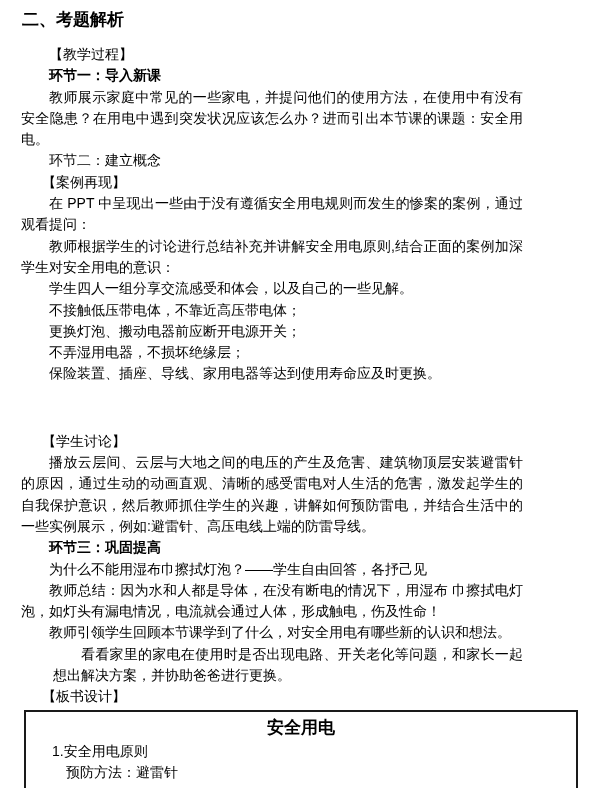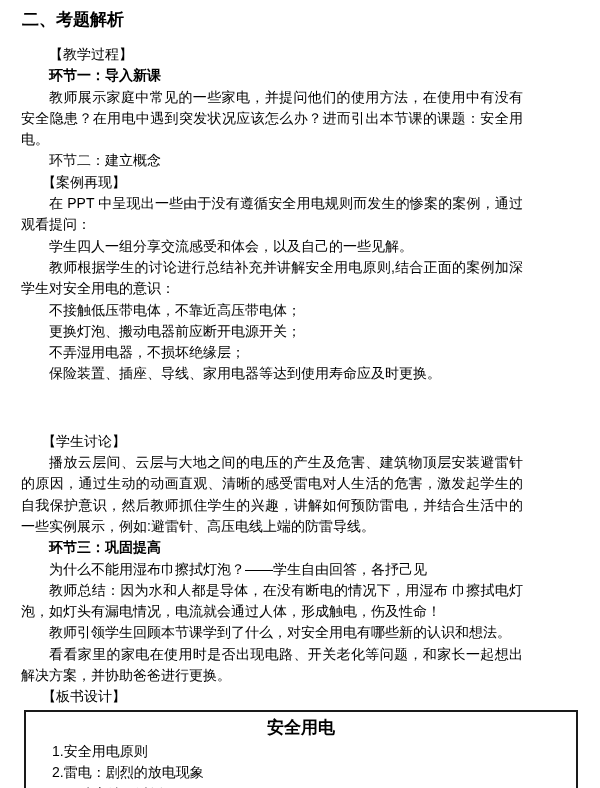--- a/index.html
+++ b/index.html
@@ -63,37 +63,36 @@
 <div class="page">
   <h1 class="doc-title">二、考题解析</h1>
 
   <div id="doc-body">
       <p class="para" style="text-indent: 2em;">【教学过程】</p>
       <p class="para bold" style="text-indent: 2em;">环节一：导入新课</p>
       <p class="para" style="text-indent: 2em;">教师展示家庭中常见的一些家电，并提问他们的使用方法，在使用中有没有安全隐患？在用电中遇到突发状况应该怎么办？进而引出本节课的课题：安全用电。</p>
       <p class="para" style="text-indent: 2em;">环节二：建立概念</p>
       <p class="para" style="text-indent: 1.5em;">【案例再现】</p>
       <p class="para" style="text-indent: 2em;">在 PPT 中呈现出一些由于没有遵循安全用电规则而发生的惨案的案例，通过观看提问：</p>
+      <p class="para" style="text-indent: 2em;">教师根据学生的讨论进行总结补充并讲解安全用电原则,结合正面的案例加深学生对安全用电的意识：</p>
       <p class="para" style="text-indent: 2em;">学生四人一组分享交流感受和体会，以及自己的一些见解。</p>
-      <p class="para" style="text-indent: 2em;">教师根据学生的讨论进行总结补充并讲解安全用电原则,结合正面的案例加深学生对安全用电的意识：</p>
       <p class="para" style="text-indent: 2em;">不接触低压带电体，不靠近高压带电体；</p>
       <p class="para" style="text-indent: 2em;">更换灯泡、搬动电器前应断开电源开关；</p>
       <p class="para" style="text-indent: 2em;">不弄湿用电器，不损坏绝缘层；</p>
       <p class="para" style="text-indent: 2em;">保险装置、插座、导线、家用电器等达到使用寿命应及时更换。</p>
       <p class="para" style="text-indent: 1.5em; margin-top: 46px;">【学生讨论】</p>
       <p class="para" style="text-indent: 2em;">播放云层间、云层与大地之间的电压的产生及危害、建筑物顶层安装避雷针的原因，通过生动的动画直观、清晰的感受雷电对人生活的危害，激发起学生的自我保护意识，然后教师抓住学生的兴趣，讲解如何预防雷电，并结合生活中的一些实例展示，例如:避雷针、高压电线上端的防雷导线。</p>
       <p class="para bold" style="text-indent: 2em;">环节三：巩固提高</p>
       <p class="para" style="text-indent: 2em;">为什么不能用湿布巾擦拭灯泡？——学生自由回答，各抒己见</p>
       <p class="para" style="text-indent: 2em;">教师总结：因为水和人都是导体，在没有断电的情况下，用湿布 巾擦拭电灯泡，如灯头有漏电情况，电流就会通过人体，形成触电，伤及性命！</p>
       <p class="para" style="text-indent: 2em;">教师引领学生回顾本节课学到了什么，对安全用电有哪些新的认识和想法。</p>
-      <p class="para" style="text-indent: 2em;">看看家里的家电在使用时是否出现电路、开关老化等问题，和家长一起想出解决方案，并协助爸爸进行更换。</p>
+      <p class="para" style="text-indent: 2em; margin-left: 32px;">看看家里的家电在使用时是否出现电路、开关老化等问题，和家长一起想出解决方案，并协助爸爸进行更换。</p>
       <p class="para" style="text-indent: 1.5em;">【板书设计】</p>
     </div>
 
   <div class="board-box">
     <div class="board-title">安全用电</div>
     <div id="board-lines">
         <div class="board-line">1.安全用电原则</div>
-        <div class="board-line">2.雷电：剧烈的放电现象</div>
         <div class="board-line ind1">预防方法：避雷针</div>
       </div>
   </div>
 </div>
 
 </body></html>

